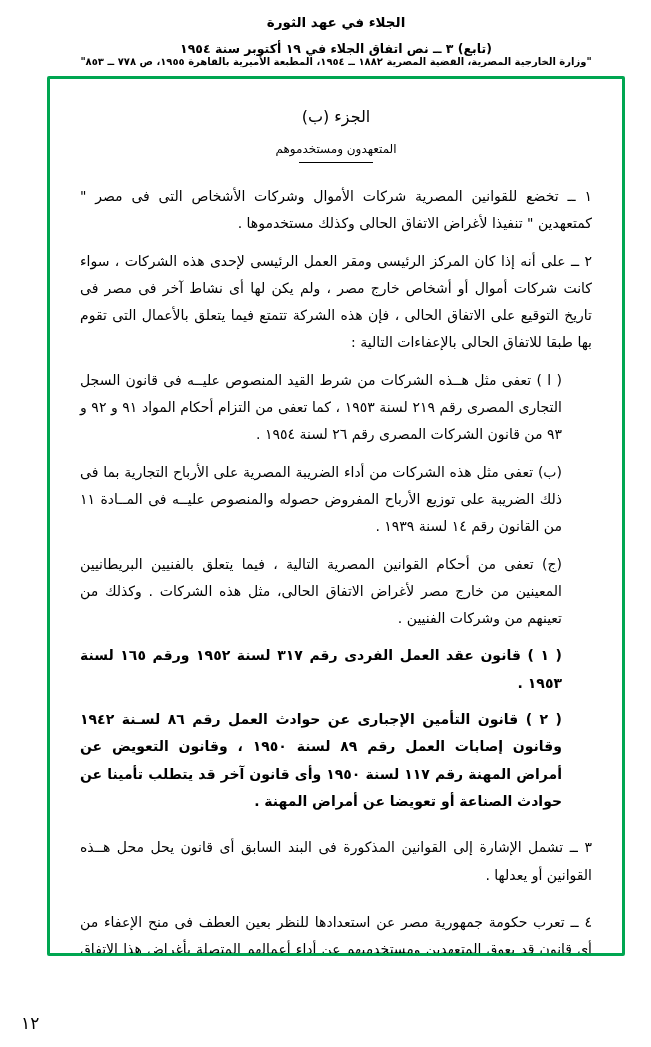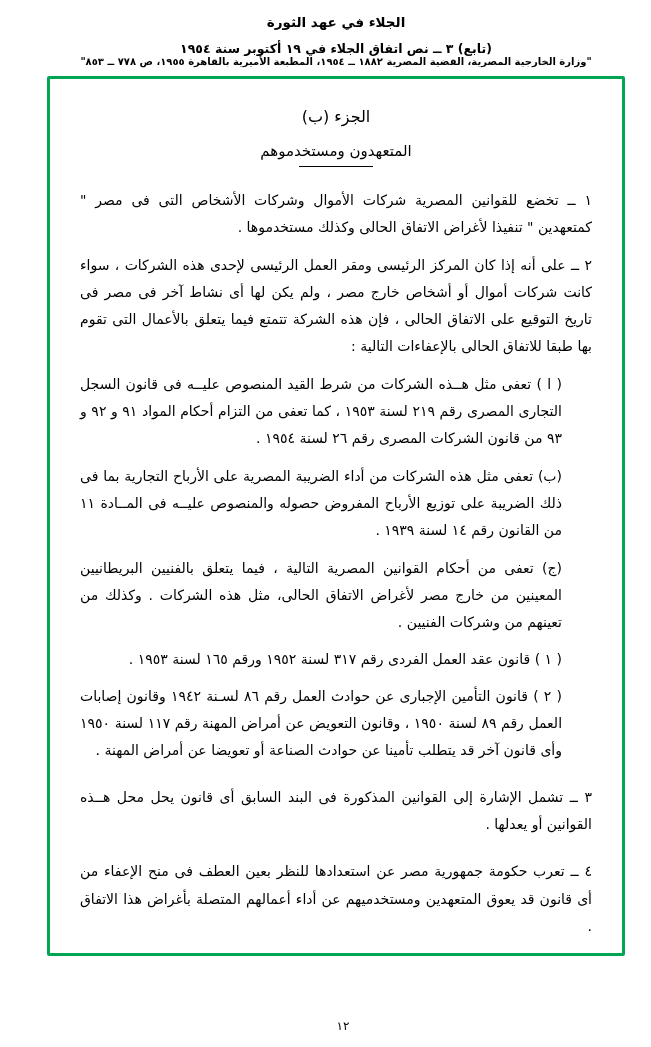--- a/index.html
+++ b/index.html
@@ -62,21 +62,21 @@
   }
 
   .part-title {
     text-align: center;
     font-size: 16px;
     font-weight: normal;
     margin: 6px 0 16px 0;
   }
   .part-sub {
     text-align: center;
-    font-size: 15px;
+    font-size: 12px;
     margin-bottom: 6px;
   }
   .rule {
     width: 74px;
     height: 1px;
     background: #000;
     margin: 6px auto 20px auto;
   }
 
   .para {
@@ -88,31 +88,32 @@
     direction: rtl;
   }
   .para.sub {
     padding-right: 30px;
   }
   .para.sub2 {
     padding-right: 30px;
   }
   .para.tight {
     margin-bottom: 9px;
+    font-weight: bold;
   }
 
   .spacer-sm { height: 4px; }
 
   .pagenum {
     position: absolute;
-    left: 14px;
+    left: 0;
     right: 0;
     bottom: 14px;
-    text-align: center;
-    font-size: 12px;
+    text-align: left;
+    font-size: 17px;
     color: #000;
   }
 </style>
 </head>
 <body>
 
 <div class="page">
 
   <div class="header">
     <div class="hdr-title">الجلاء في عهد الثورة</div>

